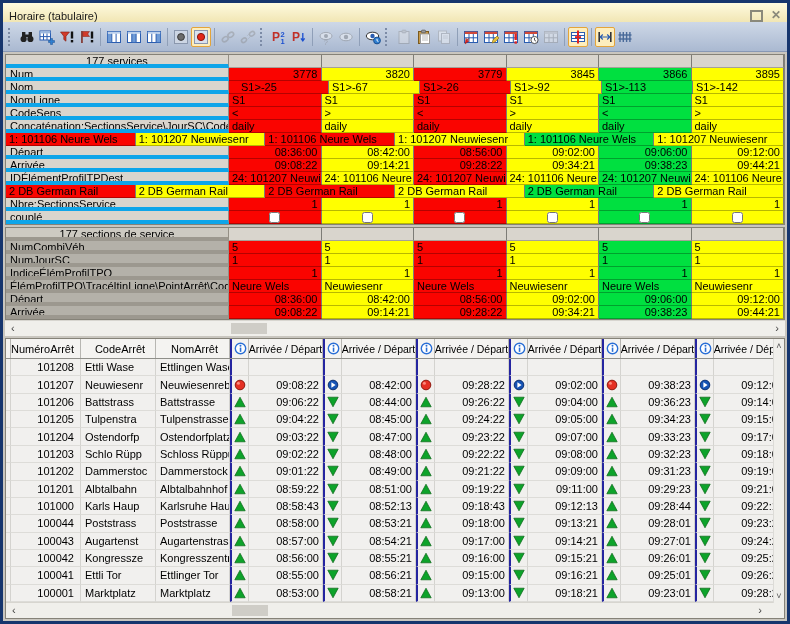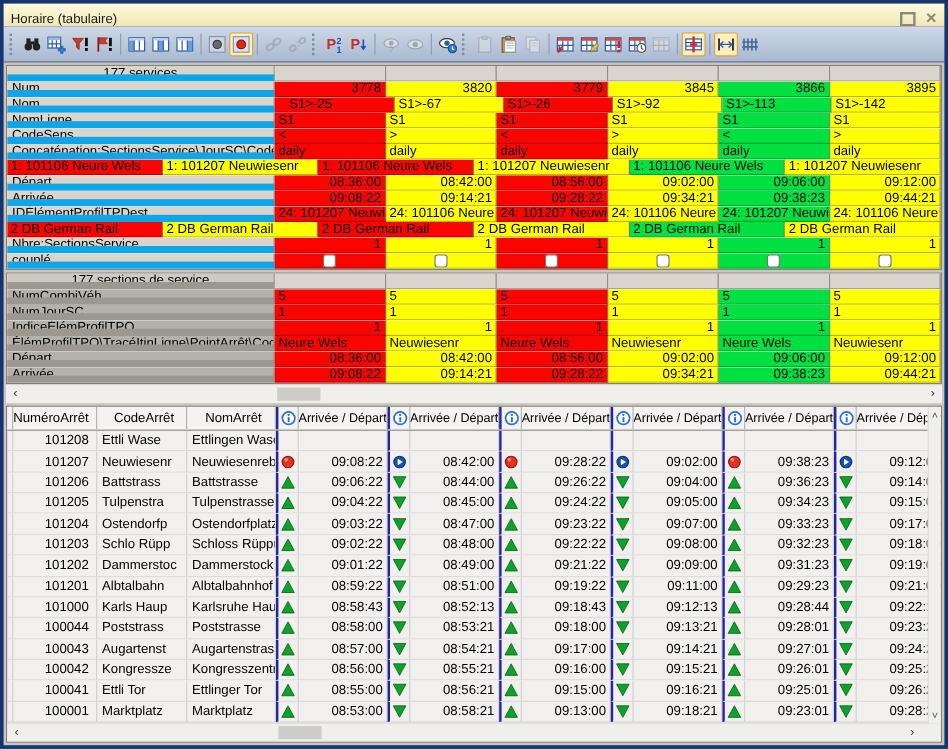--- a/index.html
+++ b/index.html
@@ -11,21 +11,21 @@
   .toolbar{height:29px;flex:0 0 29px;background:linear-gradient(#ced8e7,#aab9d1);border-bottom:1px solid #8798b5;display:flex;align-items:center;padding:0 3px;}
   .tb-btn{width:20px;height:20px;display:flex;align-items:center;justify-content:center;box-sizing:border-box;border:1px solid transparent;}
   .tb-btn svg{display:block;}
   .tb-btn.active{background:#fdeebd;border:1px solid #e3a43b;border-radius:2px;}
   .tb-btn.disabled svg{opacity:.4;filter:grayscale(1);}
   .tb-sep{width:1px;height:18px;background:#8f9fb8;margin:0 3px;flex:0 0 1px;}
   .tb-grip{width:3px;height:18px;border-left:2px dotted #7c8ba6;margin:0 4px 0 2px;flex:0 0 3px;}
   .workarea{flex:1;background:#c9c6bf;padding:2px;display:flex;flex-direction:column;overflow:hidden;font-size:11px;}
   .datagrid{width:780px;box-sizing:border-box;border:1px solid #858278;background:#fff;flex:0 0 auto;}
   .g-row{display:flex;height:13px;line-height:12px;overflow:hidden;}
-  .g-label{flex:0 0 223px;box-sizing:border-box;background:#d9d5cd;border-right:1px solid #94победa;border-right:1px solid #948f85;border-bottom:6px solid #0ea5e9;padding:0 0 0 4px;white-space:nowrap;overflow:hidden;}
+  .g-label{flex:0 0 223px;box-sizing:border-box;background:#d9d5cd;border-right:1px solid #94победa;border-right:1px solid #948f85;border-bottom:4px solid #0ea5e9;padding:0 0 0 4px;white-space:nowrap;overflow:hidden;}
   .g-head .g-label{text-align:center;padding:0;}
   .g-cell{flex:1 1 0;box-sizing:border-box;border-right:1px solid #7d7c76;border-bottom:1px solid rgba(0,0,0,.28);padding:0 3px;white-space:nowrap;overflow:hidden;min-width:0;}
   .g-cell.hdr{background:#d9d5cd;border-bottom:1px solid #a5a198;}
   .g-cell.r{text-align:right;}
   .g-cell.ck{display:flex;align-items:center;justify-content:center;padding:0;}
   .g-cell.ck input{width:11px;height:11px;margin:0;}
   .mid{margin-top:2px;}
   .mid .g-label{background:#b4b1a9;border-bottom-color:#9c988f;}
   .mid .g-head .g-label{background:#cdcac2;}
   .hscroll{height:15px;flex:0 0 15px;background:#f0efeb;position:relative;border-top:1px solid #d7d5cf;}

